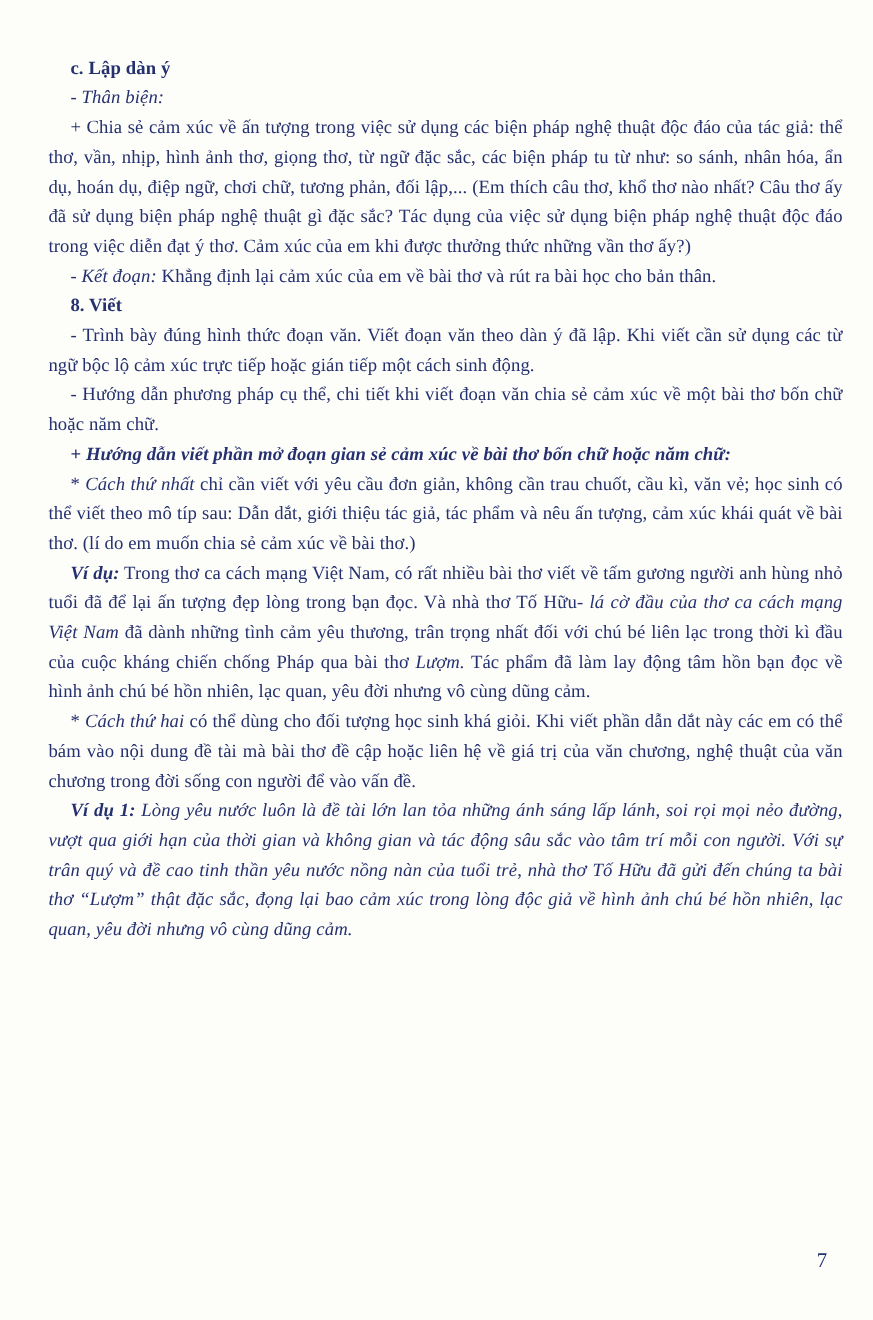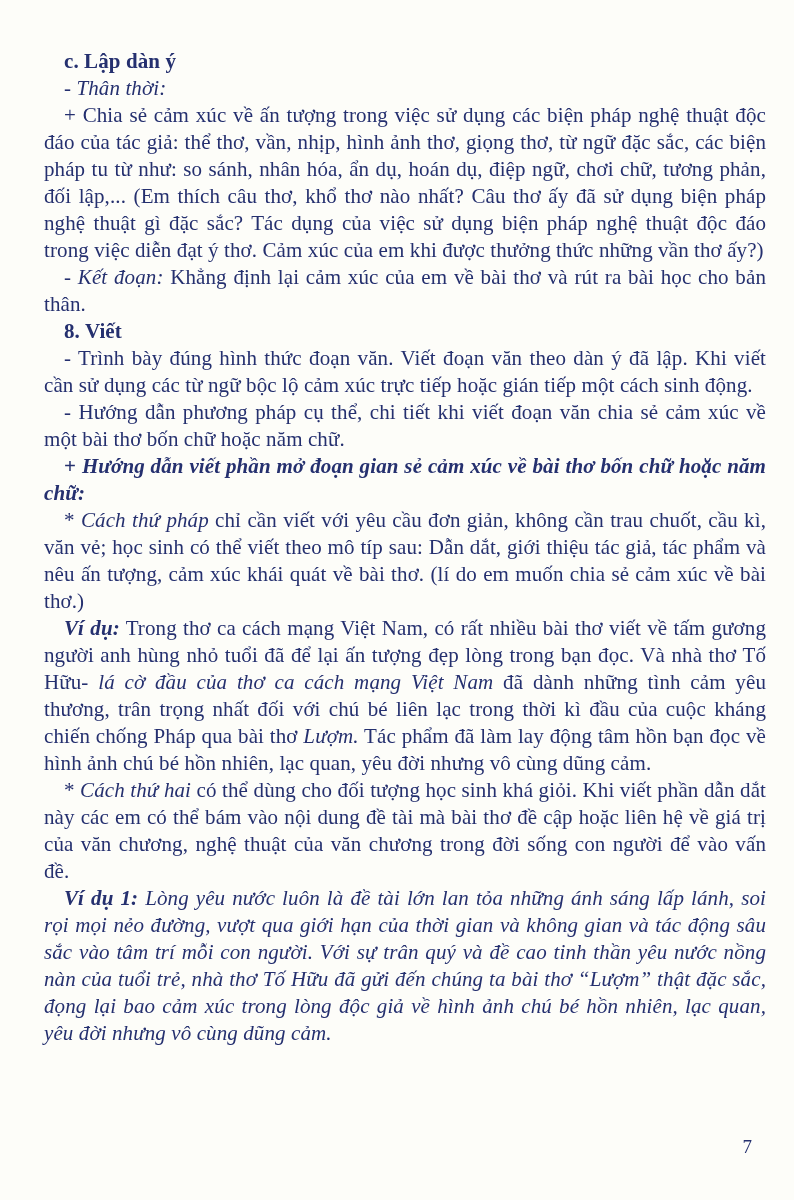--- a/index.html
+++ b/index.html
@@ -17,46 +17,46 @@
     background: #fdfdf9;
     color: #25306f;
     padding: 48px 28px 0 44px;
     overflow: hidden;
   }
   .content { width: 100%; }
   .para {
     margin: 0;
     text-indent: 20px;
     text-align: justify;
-    font-size: 21px;
+    font-size: 17px;
     line-height: 27px;
     letter-spacing: 0.1px;
   }
   .b { font-weight: bold; }
   .i { font-style: italic; }
   .page-number {
     position: absolute;
     right: 42px;
     bottom: 42px;
     font-size: 19px;
     color: #25306f;
   }
 </style>
 </head>
 <body>
 
 <div class="page">
   <div class="content" id="content">
       <p class="para"><span class="b">c. Lập dàn ý</span></p>
-      <p class="para"><span>- </span><span class="i">Thân thời:</span></p>
+      <p class="para"><span>- </span><span class="i">Thân biện:</span></p>
       <p class="para"><span>+ Chia sẻ cảm xúc về ấn tượng trong việc sử dụng các biện pháp nghệ thuật độc đáo của tác giả: thể thơ, vần, nhịp, hình ảnh thơ, giọng thơ, từ ngữ đặc sắc, các biện pháp tu từ như: so sánh, nhân hóa, ẩn dụ, hoán dụ, điệp ngữ, chơi chữ, tương phản, đối lập,... (Em thích câu thơ, khổ thơ nào nhất? Câu thơ ấy đã sử dụng biện pháp nghệ thuật gì đặc sắc? Tác dụng của việc sử dụng biện pháp nghệ thuật độc đáo trong việc diễn đạt ý thơ. Cảm xúc của em khi được thưởng thức những vần thơ ấy?)</span></p>
       <p class="para"><span>- </span><span class="i">Kết đoạn:</span><span> Khẳng định lại cảm xúc của em về bài thơ và rút ra bài học cho bản thân.</span></p>
       <p class="para"><span class="b">8. Viết</span></p>
       <p class="para"><span>- Trình bày đúng hình thức đoạn văn. Viết đoạn văn theo dàn ý đã lập. Khi viết cần sử dụng các từ ngữ bộc lộ cảm xúc trực tiếp hoặc gián tiếp một cách sinh động.</span></p>
       <p class="para"><span>- Hướng dẫn phương pháp cụ thể, chi tiết khi viết đoạn văn chia sẻ cảm xúc về một bài thơ bốn chữ hoặc năm chữ.</span></p>
       <p class="para"><span class="b">+ </span><span class="b i">Hướng dẫn viết phần mở đoạn gian sẻ cảm xúc về bài thơ bốn chữ hoặc năm chữ:</span></p>
-      <p class="para"><span>* </span><span class="i">Cách thứ pháp</span><span> chỉ cần viết với yêu cầu đơn giản, không cần trau chuốt, cầu kì, văn vẻ; học sinh có thể viết theo mô típ sau: Dẫn dắt, giới thiệu tác giả, tác phẩm và nêu ấn tượng, cảm xúc khái quát về bài thơ. (lí do em muốn chia sẻ cảm xúc về bài thơ.)</span></p>
+      <p class="para"><span>* </span><span class="i">Cách thứ nhất</span><span> chỉ cần viết với yêu cầu đơn giản, không cần trau chuốt, cầu kì, văn vẻ; học sinh có thể viết theo mô típ sau: Dẫn dắt, giới thiệu tác giả, tác phẩm và nêu ấn tượng, cảm xúc khái quát về bài thơ. (lí do em muốn chia sẻ cảm xúc về bài thơ.)</span></p>
       <p class="para"><span class="b i">Ví dụ:</span><span> Trong thơ ca cách mạng Việt Nam, có rất nhiều bài thơ viết về tấm gương người anh hùng nhỏ tuổi đã để lại ấn tượng đẹp lòng trong bạn đọc. Và nhà thơ Tố Hữu- </span><span class="i">lá cờ đầu của thơ ca cách mạng Việt Nam</span><span> đã dành những tình cảm yêu thương, trân trọng nhất đối với chú bé liên lạc trong thời kì đầu của cuộc kháng chiến chống Pháp qua bài thơ </span><span class="i">Lượm.</span><span>  Tác phẩm đã làm lay động tâm hồn bạn đọc về hình ảnh chú bé hồn nhiên, lạc quan, yêu đời nhưng vô cùng dũng cảm.</span></p>
       <p class="para"><span>* </span><span class="i">Cách thứ hai</span><span> có thể dùng cho đối tượng học sinh khá giỏi. Khi viết phần dẫn dắt này các em có thể bám vào nội dung đề tài mà bài thơ đề cập hoặc liên hệ về giá trị của văn chương, nghệ thuật của văn chương trong đời sống con người để vào vấn đề.</span></p>
       <p class="para"><span class="b i">Ví dụ 1:</span><span class="i"> Lòng yêu nước luôn là đề tài lớn lan tỏa những ánh sáng lấp lánh, soi rọi mọi nẻo đường, vượt qua giới hạn của thời gian và không gian và tác động sâu sắc vào tâm trí mỗi con người. Với sự trân quý và đề cao tinh thần yêu nước nồng nàn của tuổi trẻ, nhà thơ Tố Hữu đã gửi đến chúng ta bài thơ “Lượm” thật đặc sắc, đọng lại bao cảm xúc trong lòng độc giả về hình ảnh chú bé hồn nhiên, lạc quan, yêu đời nhưng vô cùng dũng cảm.</span></p>
     </div>
   <div class="page-number">7</div>
 </div>
 
 </body></html>

